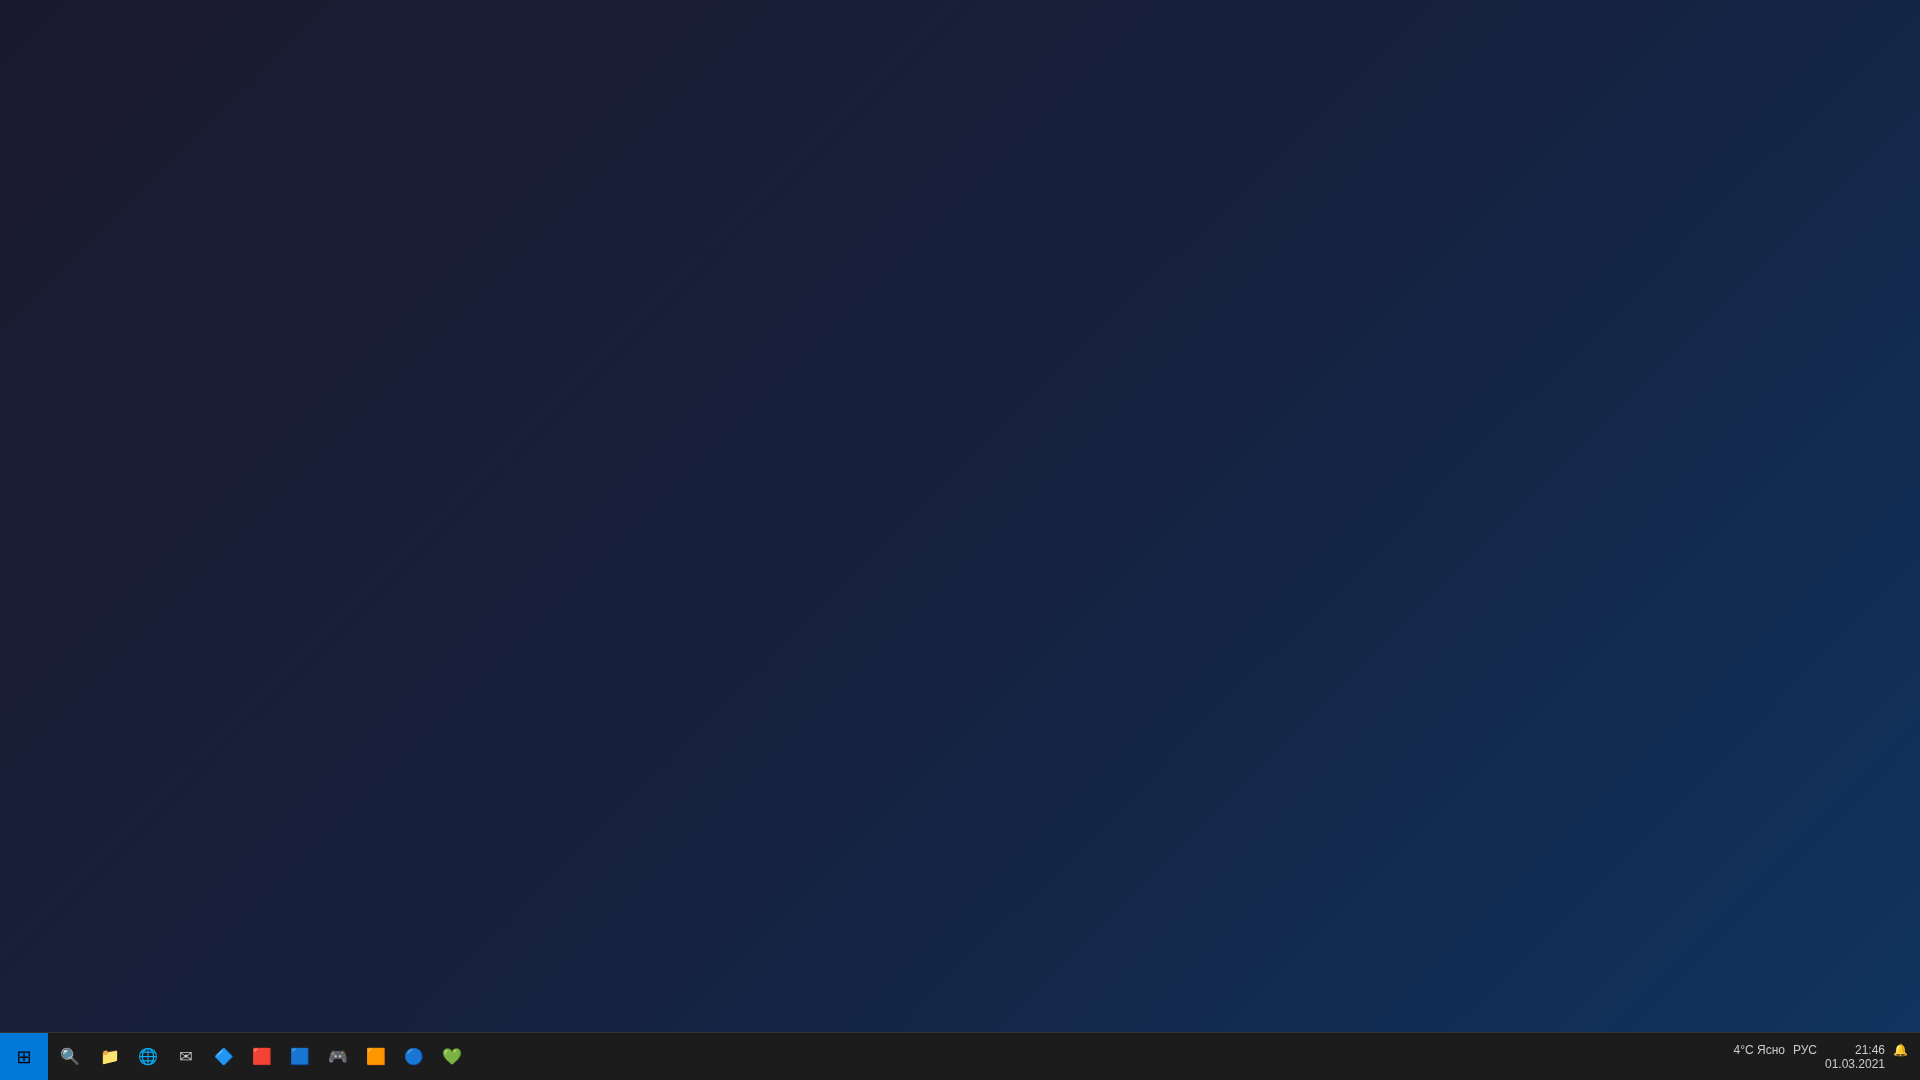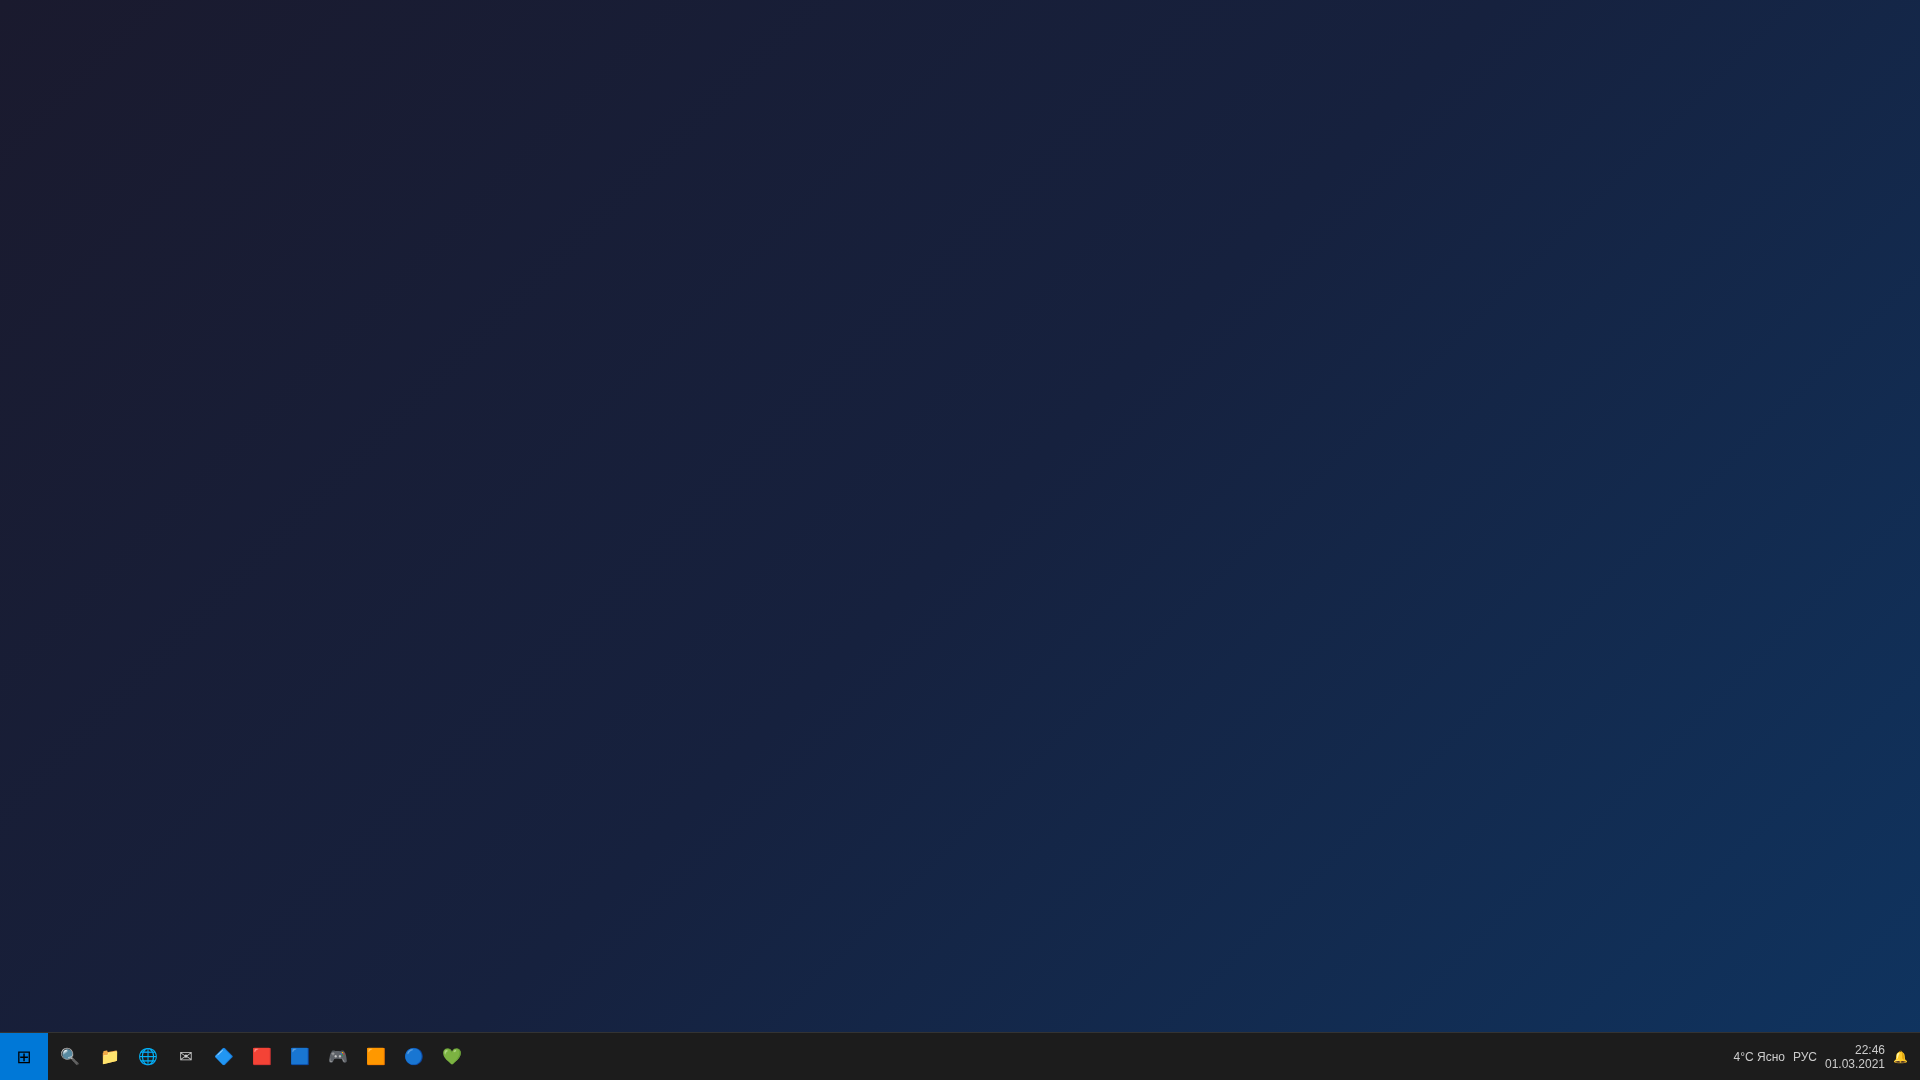--- a/index.html
+++ b/index.html
@@ -62,21 +62,21 @@
       height: 48px;
       display: flex;
       align-items: center;
       justify-content: center;
       font-size: 16px;
       color: #ccc;
     }
     .taskbar-right {
       margin-left: auto;
       display: flex;
-      align-items: center;
+      align-items: flex-start;
       gap: 8px;
       padding-right: 12px;
       color: #ccc;
       font-size: 12px;
     }
     .taskbar-time {
       text-align: right;
     }
 
     
@@ -121,18 +121,18 @@
     <div class="taskbar-icon">🟦</div>
     <div class="taskbar-icon">🎮</div>
     <div class="taskbar-icon">🟧</div>
     <div class="taskbar-icon">🔵</div>
     <div class="taskbar-icon">💚</div>
   </div>
   <div class="taskbar-right">
     <span>4°C Ясно</span>
     <span>РУС</span>
     <div class="taskbar-time">
-      <div>22:46</div>
+      <div>21:46</div>
       <div>01.03.2021</div>
     </div>
     <span>🔔</span>
   </div>
 </div>
 
 </body></html>

